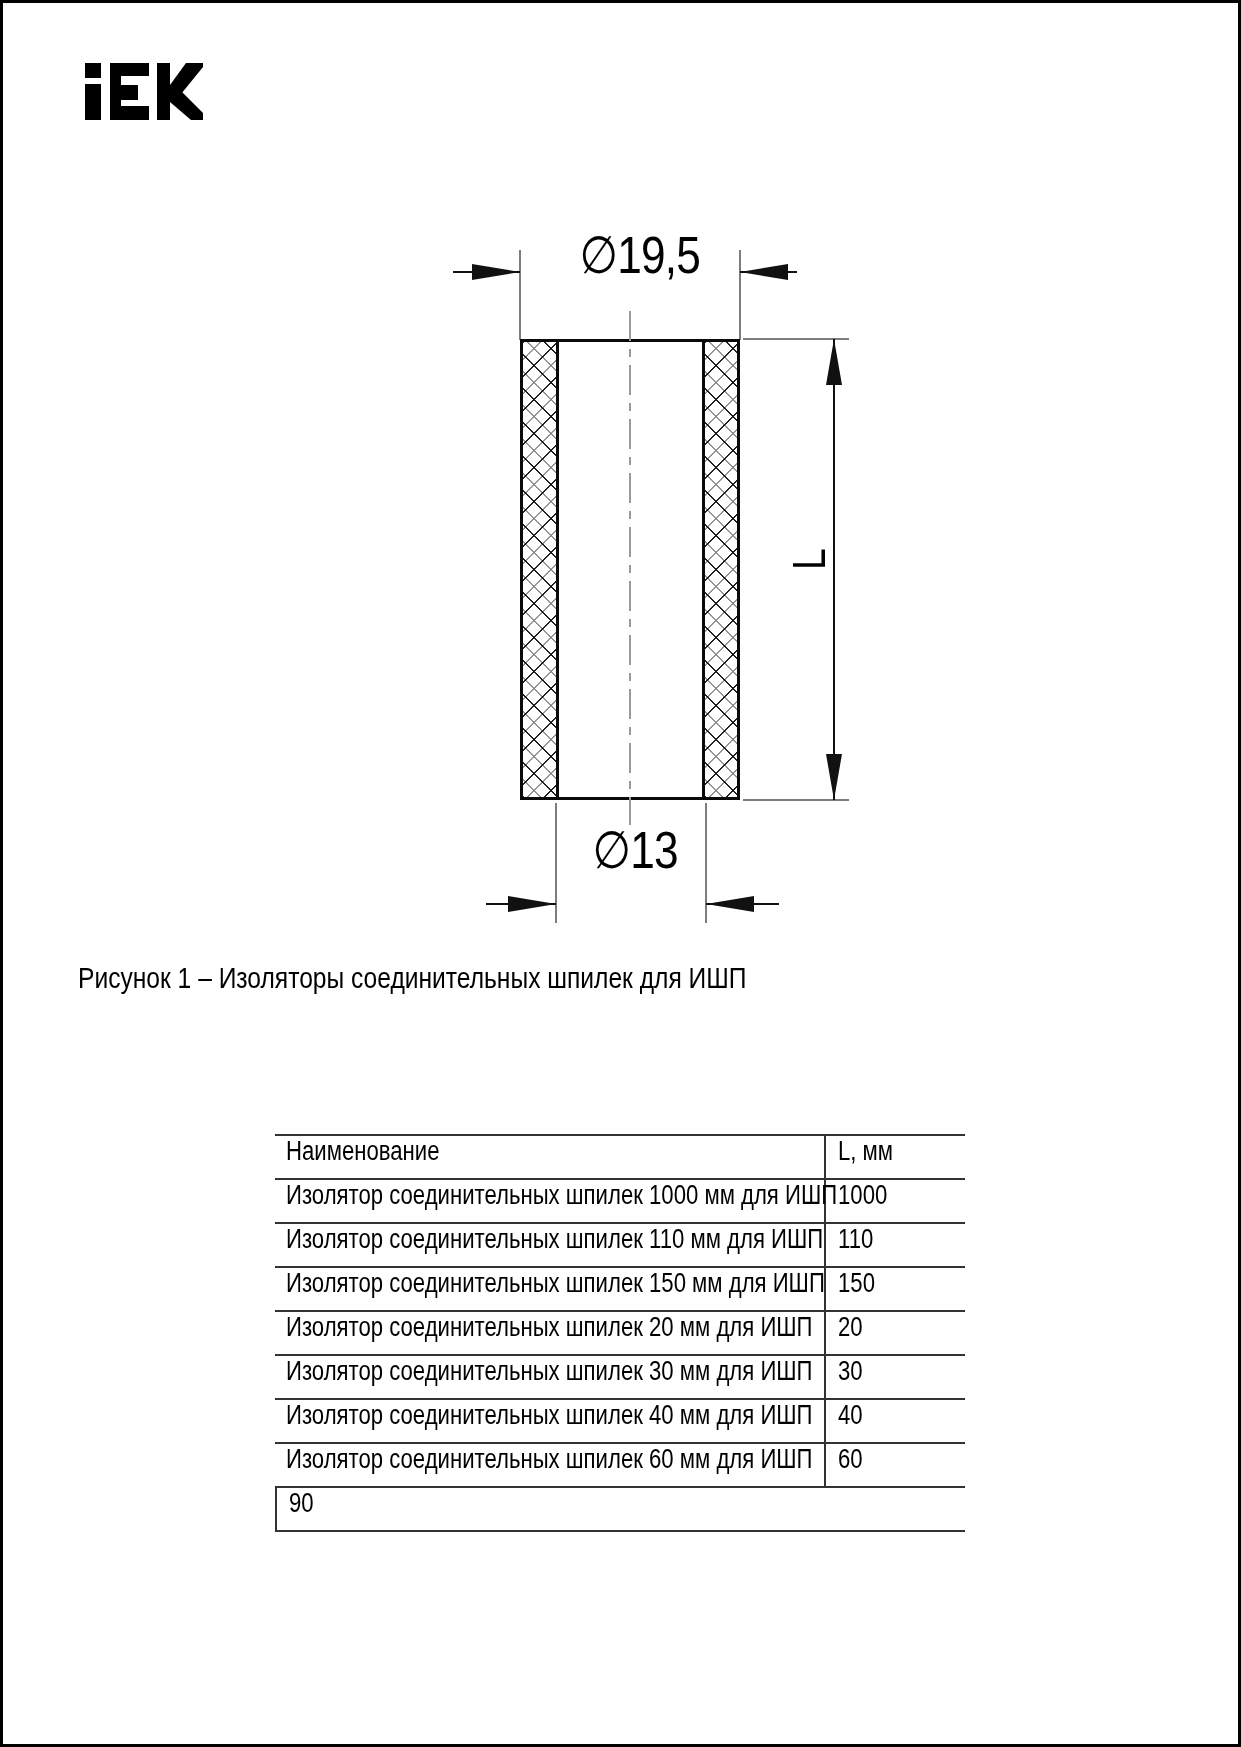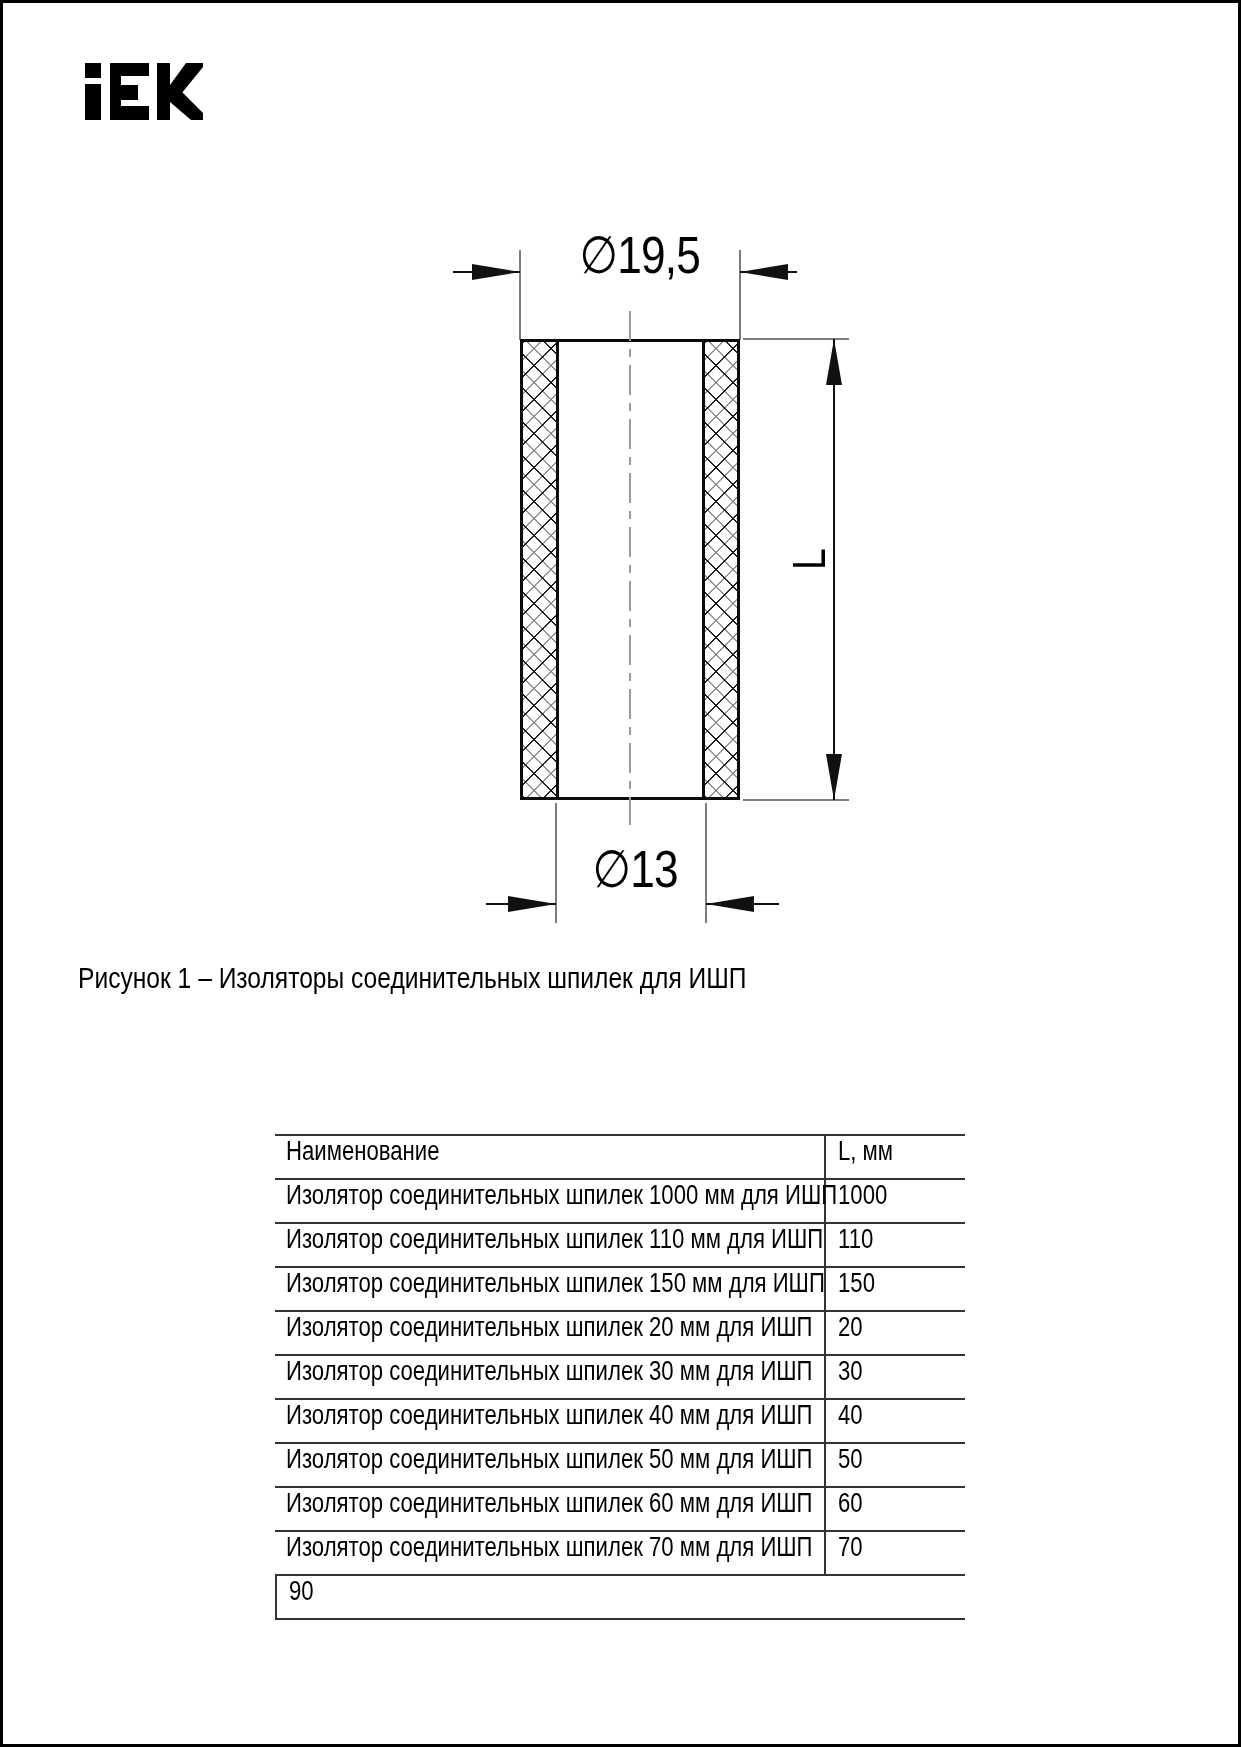--- a/index.html
+++ b/index.html
@@ -90,21 +90,21 @@
       <div class="wall r"></div>
     </div>
     <div class="abs centerline"></div>
 
     <div class="abs extline" style="left:552px;top:800px;width:2px;height:120px;"></div>
     <div class="abs extline" style="left:702px;top:800px;width:2px;height:120px;"></div>
     <div class="abs dimline" style="left:483px;top:900px;width:70px;height:2px;"></div>
     <div class="abs dimline" style="left:703px;top:900px;width:73px;height:2px;"></div>
     <div class="abs arr right" style="left:505px;top:893px;"></div>
     <div class="abs arr left" style="left:703px;top:893px;"></div>
-    <div class="abs dimtext" style="left:522px;top:824px;width:220px;">
+    <div class="abs dimtext" style="left:522px;top:805px;width:220px;">
       <span class="cndc">∅13</span>
     </div>
 
     <div class="abs extline" style="left:740px;top:335px;width:106px;height:2px;"></div>
     <div class="abs extline" style="left:740px;top:796px;width:106px;height:2px;"></div>
     <div class="abs dimline" style="left:830px;top:336px;width:2px;height:461px;"></div>
     <div class="abs arr up" style="left:823px;top:336px;"></div>
     <div class="abs arr down" style="left:823px;top:751px;"></div>
     <div class="abs ltext" style="left:784px;top:534px;width:44px;height:44px;display:flex;align-items:center;justify-content:center;transform:rotate(-90deg);">
       <span class="cndc">L</span>
@@ -167,40 +167,24 @@
     <div class="trow">
       <div class="c1">
           <span class="cnd">Изолятор соединительных шпилек 40 мм для ИШП</span>
         </div>
       <div class="c2">
           <span class="cnd">40</span>
         </div>
     </div>
     <div class="trow">
       <div class="c1">
-          <span class="cnd">Изолятор соединительных шпилек 50 мм для ИШП</span>
-        </div>
-      <div class="c2">
-          <span class="cnd">50</span>
-        </div>
-    </div>
-    <div class="trow">
-      <div class="c1">
           <span class="cnd">Изолятор соединительных шпилек 60 мм для ИШП</span>
         </div>
       <div class="c2">
           <span class="cnd">60</span>
-        </div>
-    </div>
-    <div class="trow">
-      <div class="c1">
-          <span class="cnd">Изолятор соединительных шпилек 70 мм для ИШП</span>
-        </div>
-      <div class="c2">
-          <span class="cnd">70</span>
         </div>
     </div>
     <div class="trow">
       <div class="c2">
           <span class="cnd">90</span>
         </div>
     </div>
   </div>
 
 </div>

